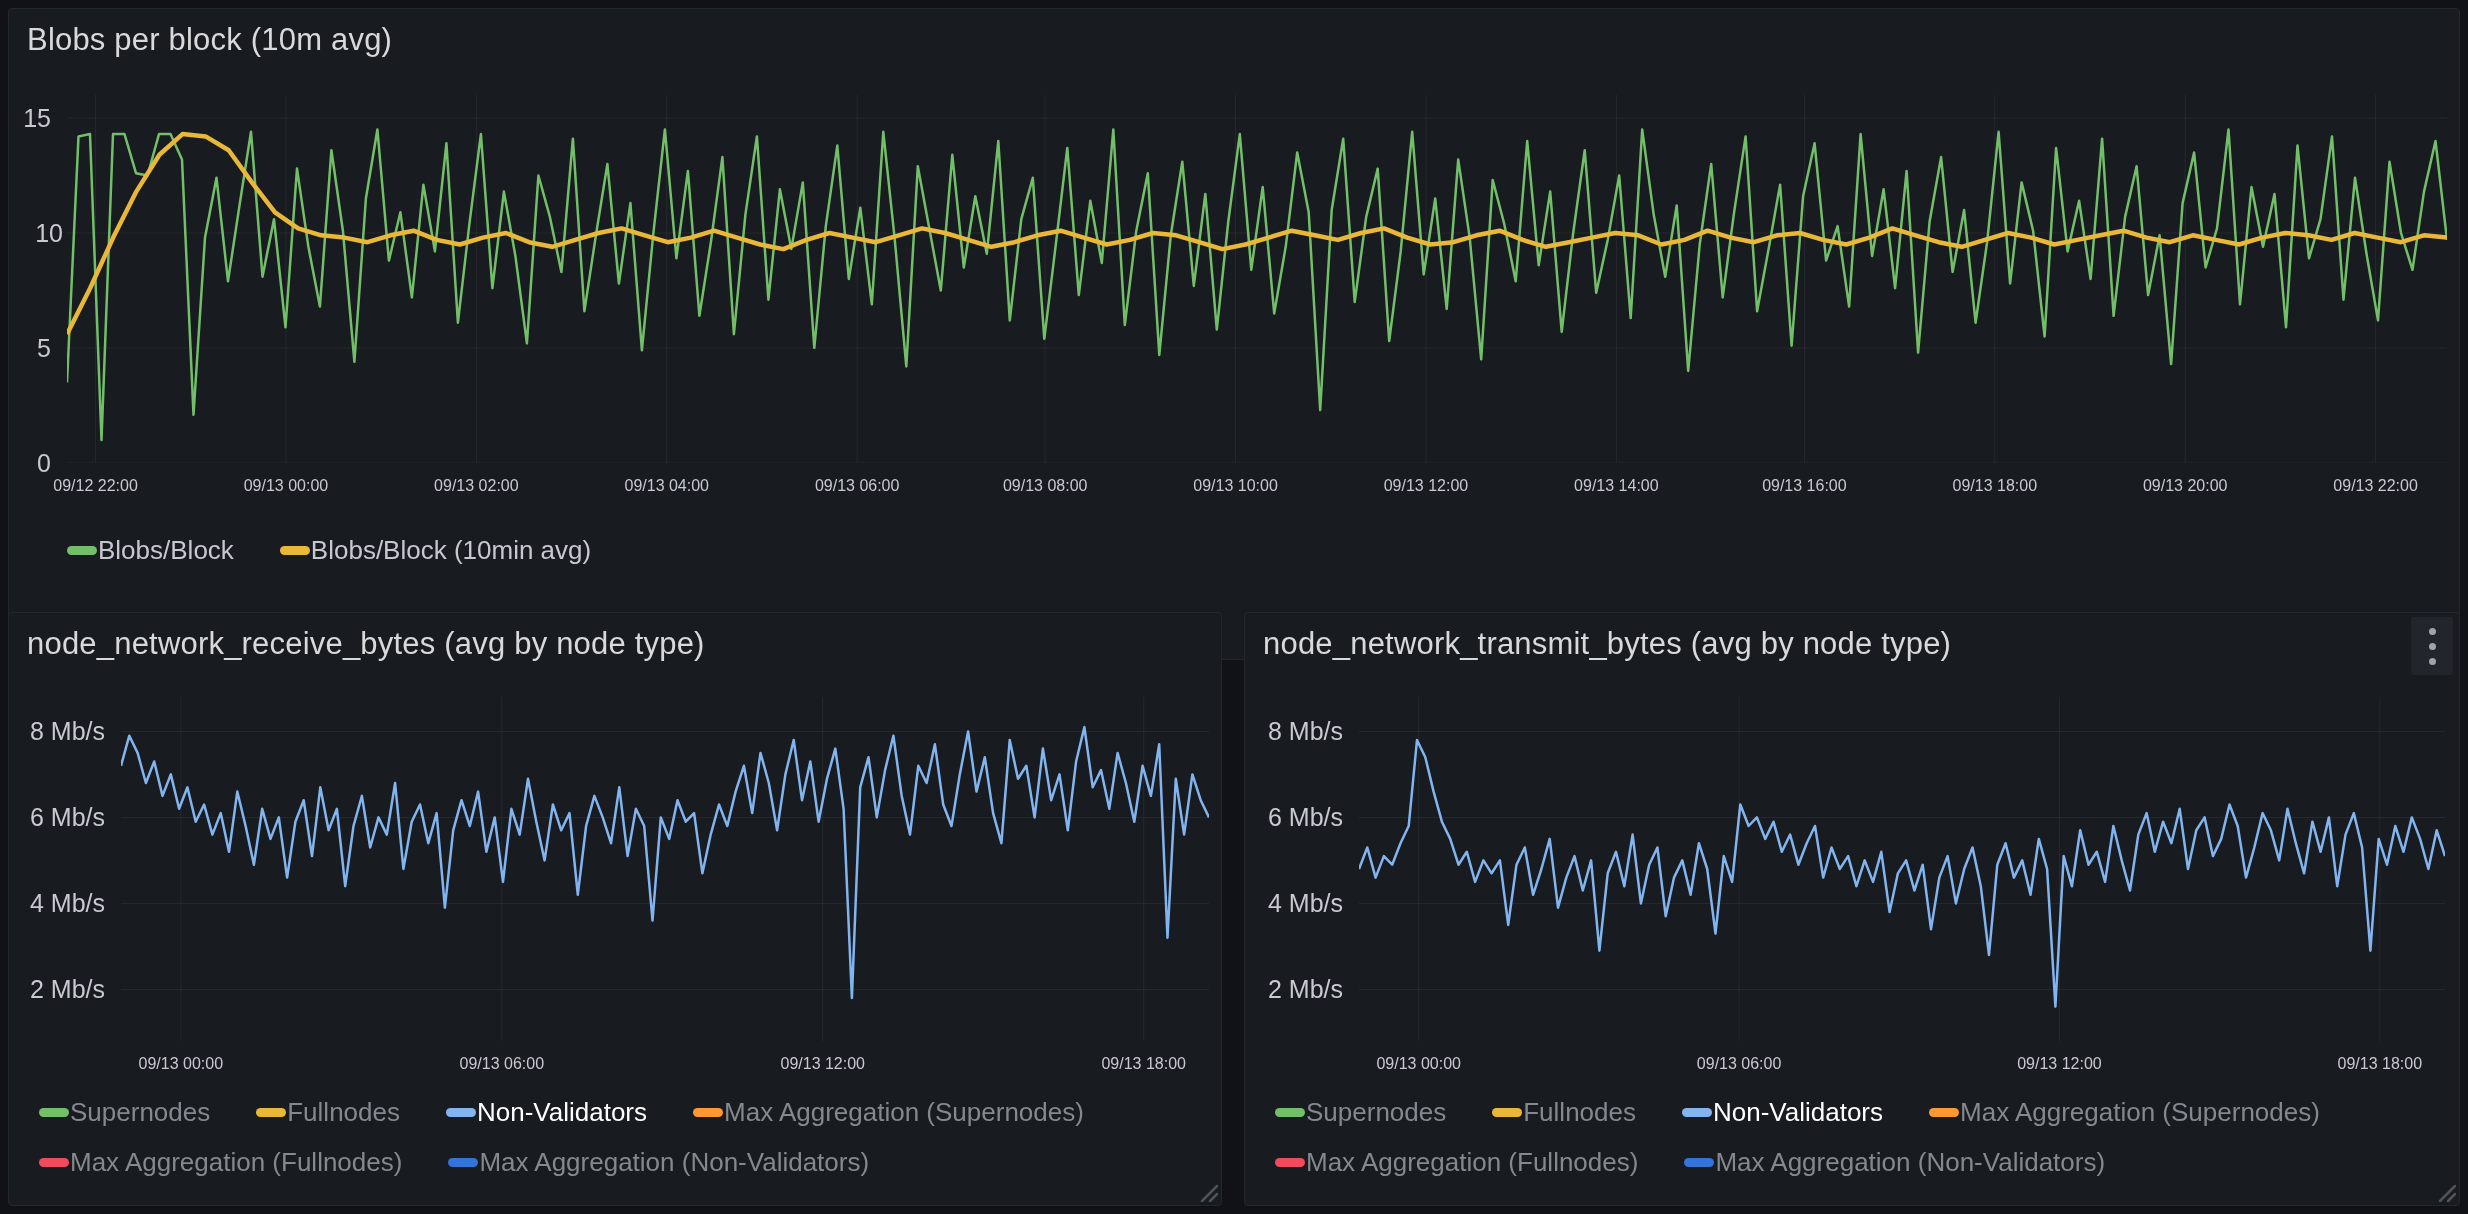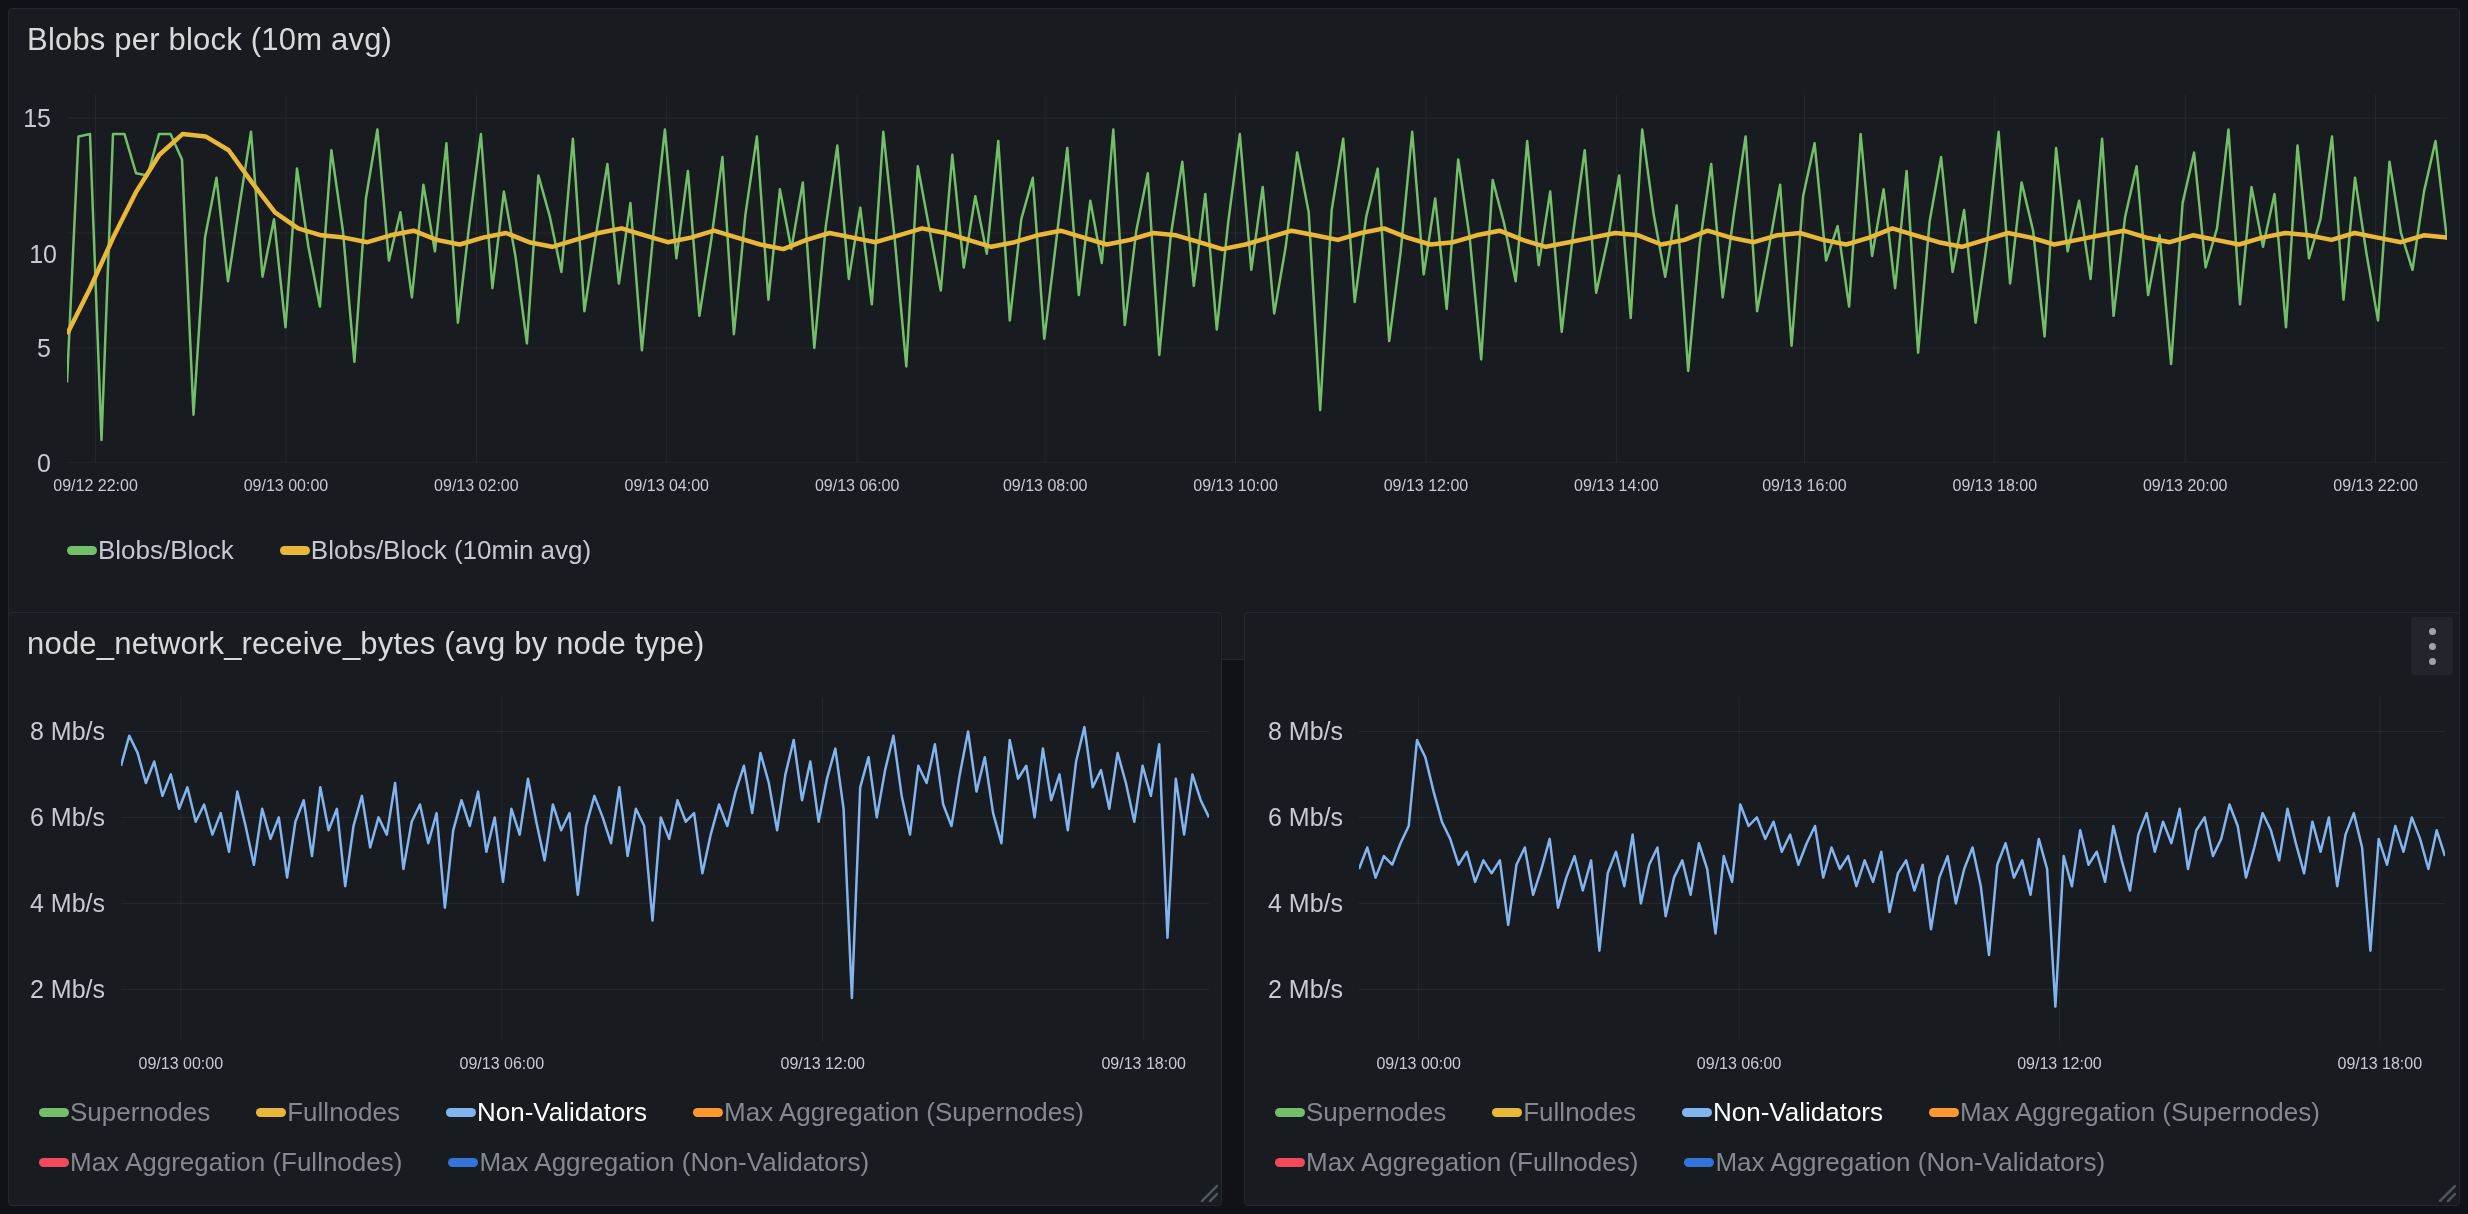--- a/index.html
+++ b/index.html
@@ -52,21 +52,21 @@
           <line x1="2308.6" x2="2308.6" y1="0" y2="368" stroke="rgba(204,204,220,0.08)" stroke-width="1"></line>
           <line x1="0" x2="2380" y1="368" y2="368" stroke="rgba(204,204,220,0.08)" stroke-width="1"></line>
           <line x1="0" x2="2380" y1="253" y2="253" stroke="rgba(204,204,220,0.08)" stroke-width="1"></line>
           <line x1="0" x2="2380" y1="138" y2="138" stroke="rgba(204,204,220,0.08)" stroke-width="1"></line>
           <line x1="0" x2="2380" y1="23" y2="23" stroke="rgba(204,204,220,0.08)" stroke-width="1"></line>
           <polyline points="0.0,287.5 11.5,41.4 23.0,39.1 34.5,345.0 46.0,39.1 57.5,39.1 69.0,78.2 80.5,80.5 92.0,39.1 103.5,39.1 115.0,64.4 126.5,319.7 138.0,142.6 149.5,82.8 161.0,186.3 172.5,110.4 184.0,36.8 195.5,181.7 207.0,124.2 218.5,232.3 230.0,73.6 241.4,151.8 252.9,211.6 264.4,55.2 275.9,135.7 287.4,266.8 298.9,103.5 310.4,34.5 321.9,165.6 333.4,117.3 344.9,202.4 356.4,89.7 367.9,156.4 379.4,48.3 390.9,227.7 402.4,128.8 413.9,39.1 425.4,193.2 436.9,96.6 448.4,161.0 459.9,248.4 471.4,80.5 482.9,121.9 494.4,177.1 505.9,43.7 517.4,216.2 528.9,140.3 540.4,69.0 551.9,188.6 563.4,108.1 574.9,255.3 586.4,138.0 597.9,34.5 609.4,163.3 620.9,75.9 632.4,220.8 643.9,147.2 655.4,62.1 666.9,239.2 678.4,119.6 689.9,41.4 701.4,204.7 712.9,94.3 724.3,154.1 735.8,87.4 747.3,253.0 758.8,131.1 770.3,50.6 781.8,184.0 793.3,112.7 804.8,209.3 816.3,36.8 827.8,144.9 839.3,271.4 850.8,71.3 862.3,133.4 873.8,195.5 885.3,59.8 896.8,172.5 908.3,101.2 919.8,158.7 931.3,46.0 942.8,225.4 954.3,124.2 965.8,82.8 977.3,243.8 988.8,149.5 1000.3,52.9 1011.8,200.1 1023.3,105.8 1034.8,167.9 1046.3,34.5 1057.8,230.0 1069.3,135.7 1080.8,78.2 1092.3,259.9 1103.8,140.3 1115.3,66.7 1126.8,190.9 1138.3,98.9 1149.8,234.6 1161.3,126.5 1172.8,39.1 1184.3,174.8 1195.7,92.0 1207.2,218.5 1218.7,151.8 1230.2,57.5 1241.7,117.3 1253.2,315.1 1264.7,115.0 1276.2,43.7 1287.7,207.0 1299.2,121.9 1310.7,73.6 1322.2,246.1 1333.7,156.4 1345.2,36.8 1356.7,179.4 1368.2,103.5 1379.7,213.9 1391.2,64.4 1402.7,142.6 1414.2,264.5 1425.7,85.1 1437.2,128.8 1448.7,186.3 1460.2,46.0 1471.7,170.2 1483.2,96.6 1494.7,236.9 1506.2,138.0 1517.7,55.2 1529.2,197.8 1540.7,144.9 1552.2,80.5 1563.7,223.1 1575.2,34.5 1586.7,119.6 1598.2,181.7 1609.7,110.4 1621.2,276.0 1632.7,149.5 1644.2,69.0 1655.7,202.4 1667.1,117.3 1678.6,41.4 1690.1,216.2 1701.6,154.1 1713.1,89.7 1724.6,250.7 1736.1,101.2 1747.6,48.3 1759.1,165.6 1770.6,131.1 1782.1,211.6 1793.6,39.1 1805.1,161.0 1816.6,94.3 1828.1,193.2 1839.6,75.9 1851.1,257.6 1862.6,126.5 1874.1,62.1 1885.6,177.1 1897.1,115.0 1908.6,227.7 1920.1,147.2 1931.6,36.8 1943.1,188.6 1954.6,87.4 1966.1,135.7 1977.6,241.5 1989.1,52.9 2000.6,156.4 2012.1,105.8 2023.6,184.0 2035.1,43.7 2046.6,220.8 2058.1,121.9 2069.6,71.3 2081.1,200.1 2092.6,140.3 2104.1,269.1 2115.6,108.1 2127.1,57.5 2138.6,172.5 2150.0,133.4 2161.5,34.5 2173.0,209.3 2184.5,92.0 2196.0,151.8 2207.5,98.9 2219.0,232.3 2230.5,50.6 2242.0,163.3 2253.5,124.2 2265.0,41.4 2276.5,204.7 2288.0,82.8 2299.5,158.7 2311.0,225.4 2322.5,66.7 2334.0,138.0 2345.5,174.8 2357.0,96.6 2368.5,46.0 2380.0,144.9" fill="none" stroke="#73bf69" stroke-width="2.5" stroke-linejoin="round"></polyline>
           <polyline points="0.0,239.2 23.1,193.2 46.2,142.6 69.3,96.6 92.4,59.8 115.5,39.1 138.6,41.4 161.7,55.2 184.9,87.4 208.0,117.3 231.1,133.4 254.2,140.3 277.3,142.6 300.4,147.2 323.5,140.3 346.6,135.7 369.7,144.9 392.8,149.5 415.9,142.6 439.0,138.0 462.1,147.2 485.2,151.8 508.3,144.9 531.5,138.0 554.6,133.4 577.7,140.3 600.8,147.2 623.9,142.6 647.0,135.7 670.1,142.6 693.2,149.5 716.3,154.1 739.4,144.9 762.5,138.0 785.6,142.6 808.7,147.2 831.8,140.3 855.0,133.4 878.1,138.0 901.2,144.9 924.3,151.8 947.4,147.2 970.5,140.3 993.6,135.7 1016.7,142.6 1039.8,149.5 1062.9,144.9 1086.0,138.0 1109.1,140.3 1132.2,147.2 1155.3,154.1 1178.4,149.5 1201.6,142.6 1224.7,135.7 1247.8,140.3 1270.9,144.9 1294.0,138.0 1317.1,133.4 1340.2,142.6 1363.3,149.5 1386.4,147.2 1409.5,140.3 1432.6,135.7 1455.7,144.9 1478.8,151.8 1501.9,147.2 1525.0,142.6 1548.2,138.0 1571.3,140.3 1594.4,149.5 1617.5,144.9 1640.6,135.7 1663.7,142.6 1686.8,147.2 1709.9,140.3 1733.0,138.0 1756.1,144.9 1779.2,149.5 1802.3,142.6 1825.4,133.4 1848.5,140.3 1871.7,147.2 1894.8,151.8 1917.9,144.9 1941.0,138.0 1964.1,142.6 1987.2,149.5 2010.3,144.9 2033.4,140.3 2056.5,135.7 2079.6,142.6 2102.7,147.2 2125.8,140.3 2148.9,144.9 2172.0,149.5 2195.1,142.6 2218.3,138.0 2241.4,140.3 2264.5,144.9 2287.6,138.0 2310.7,142.6 2333.8,147.2 2356.9,140.3 2380.0,142.6" fill="none" stroke="#eab839" stroke-width="4.5" stroke-linejoin="round"></polyline>
         </svg></div>
   <div class="ytick-label" style="left: 0px; width: 42px; top: 440px;">0</div>
       <div class="ytick-label" style="left: 0px; width: 42px; top: 325px;">5</div>
-      <div class="ytick-label" style="left: 6px; width: 42px; top: 210px; margin-top: 21px;">10</div>
+      <div class="ytick-label" style="left: 12px; width: 42px; top: 210px;">10</div>
       <div class="ytick-label" style="left: 0px; width: 42px; top: 95px;">15</div>
       <div class="xtick-label" style="left: 86.56px; top: 468px;">09/12 22:00</div>
       <div class="xtick-label" style="left: 276.96px; top: 468px;">09/13 00:00</div>
       <div class="xtick-label" style="left: 467.36px; top: 468px;">09/13 02:00</div>
       <div class="xtick-label" style="left: 657.76px; top: 468px;">09/13 04:00</div>
       <div class="xtick-label" style="left: 848.16px; top: 468px;">09/13 06:00</div>
       <div class="xtick-label" style="left: 1036.18px; top: 468px; text-align: right;">09/13 08:00</div>
       <div class="xtick-label" style="left: 1226.58px; top: 468px;">09/13 10:00</div>
       <div class="xtick-label" style="left: 1416.98px; top: 468px;">09/13 12:00</div>
       <div class="xtick-label" style="left: 1607.38px; top: 468px;">09/13 14:00</div>
@@ -142,20 +142,23 @@
         <span class="legend-label dim">Max Aggregation (Non-Validators)</span>
       </div>
     </div>
   <svg class="resize-handle" width="22" height="22" viewBox="0 0 22 22">
     <line x1="6" y1="21" x2="21" y2="6" stroke="#4f545b" stroke-width="2.5" stroke-linecap="round"></line>
     <line x1="14" y1="21" x2="21" y2="14" stroke="#4f545b" stroke-width="2.5" stroke-linecap="round"></line>
   </svg>
 </div>
 
 <div class="panel" style="left:1244px; top:612px; width:1216px; height:594px;">
+  <div class="panel-header">
+    <h2 class="panel-title">node_network_transmit_bytes (avg by node type)</h2>
+  </div>
   <div class="kebab-btn">
     <span class="dot"></span>
     <span class="dot"></span>
     <span class="dot"></span>
   </div>
   <div class="chart-wrap">
     <div class="plot-area" style="left:114px; top:84px; width:1086px; height:344px;"><svg width="1086" height="344">
           <line x1="59.73" x2="59.73" y1="0" y2="344" stroke="rgba(204,204,220,0.08)" stroke-width="1"></line>
           <line x1="380.09999999999997" x2="380.09999999999997" y1="0" y2="344" stroke="rgba(204,204,220,0.08)" stroke-width="1"></line>
           <line x1="700.47" x2="700.47" y1="0" y2="344" stroke="rgba(204,204,220,0.08)" stroke-width="1"></line>

